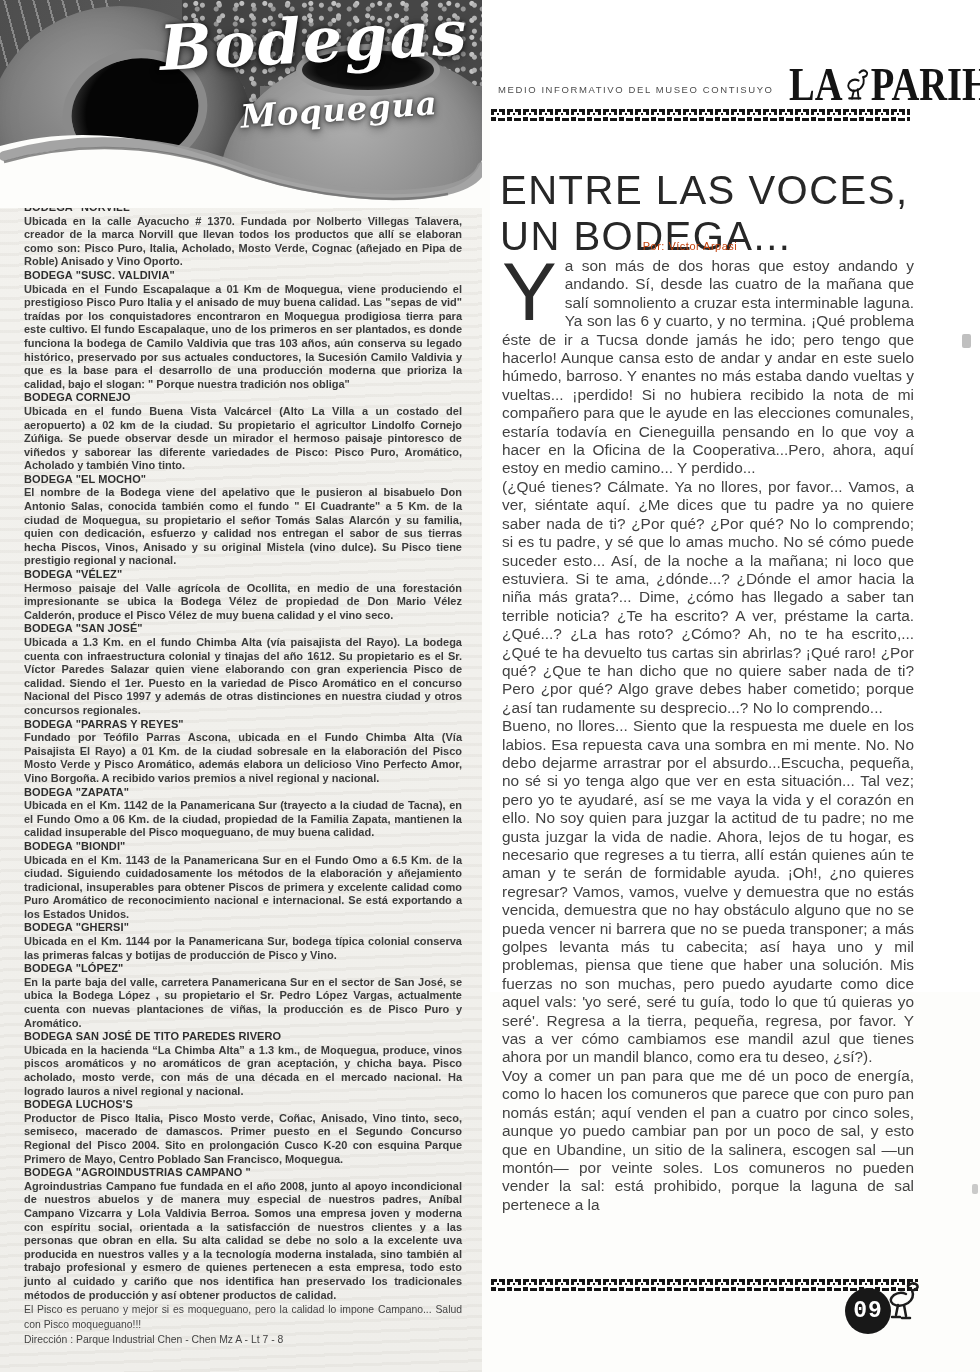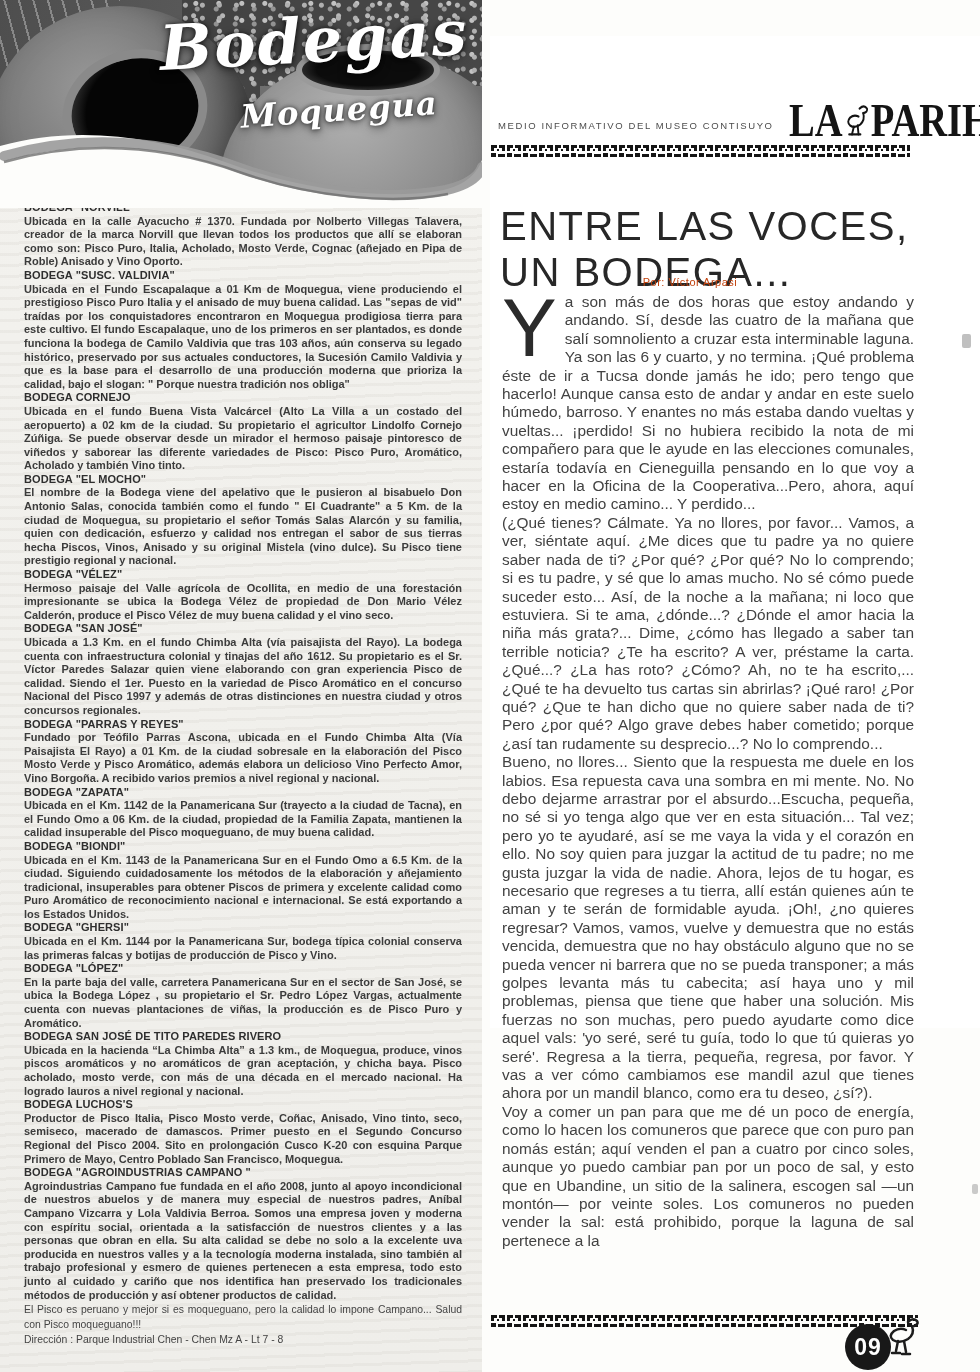--- a/index.html
+++ b/index.html
@@ -46,21 +46,21 @@
       color:#ffffff;transform:rotate(-4deg);letter-spacing:1px;
       text-shadow:0 0 4px rgba(0,0,0,.65), 0 3px 9px rgba(0,0,0,.55);}
   .wave{position:absolute;left:0;bottom:0;width:482px;height:88px;z-index:5;}
 
   .btext{position:absolute;left:24px;top:201px;width:438px;}
   .bheading{font-size:11px;font-weight:bold;color:#2e2e2e;line-height:13.6px;letter-spacing:.1px;}
   .bpara{font-size:11px;line-height:13.6px;text-align:justify;color:#3c3c3c;font-weight:bold;}
   .bfooter{font-size:10.4px;line-height:15px;text-align:justify;color:#444;}
 
   
-  .col-right{position:absolute;left:490px;top:0;width:490px;height:992px;background:#fff;margin-top:36px;}
+  .col-right{position:absolute;left:490px;top:0;width:490px;height:992px;background:#fff;}
   .masthead{position:absolute;left:8px;top:66px;width:420px;display:flex;align-items:flex-end;}
   .tagline{font-size:9.5px;letter-spacing:1.6px;color:#4c4c4c;padding-bottom:9px;white-space:nowrap;}
   .mast-divider{width:2px;height:36px;background:#222;margin:0 7px 2px 8px;}
   .brand{display:flex;align-items:flex-end;font-family:"Liberation Serif",serif;font-weight:bold;
       font-size:41px;line-height:.85;color:#141414;transform:scale(.94,1.12);transform-origin:left bottom;
       letter-spacing:0;}
   .brand .bird{margin:0 2px 2px 2px;}
   .greca{position:absolute;left:0;height:15px;}
   .greca.top{top:108px;width:420px;}
   .greca.bottom{top:1278px;width:428px;}
@@ -69,21 +69,21 @@
       font-size:40px;line-height:46px;letter-spacing:1.5px;color:#272727;font-weight:normal;}
   .rbyline{position:absolute;left:10px;top:240px;width:380px;text-align:center;
       font-size:11px;color:#c2410c;letter-spacing:.5px;}
 
   .rbody{position:absolute;left:12px;top:257px;width:412px;}
   .rpara{font-size:15.4px;line-height:18.4px;text-align:justify;color:#424242;}
   .dropcap{float:left;font-size:82px;line-height:62px;padding:4px 8px 0 0;color:#2b2b2b;}
 
   .page-badge{position:absolute;left:355px;top:1288px;width:46px;height:46px;border-radius:50%;
       background:#181818;color:#fff;display:flex;align-items:center;justify-content:center;
-      font-size:23px;font-weight:bold;letter-spacing:1px;z-index:2;}
+      font-size:23px;font-weight:bold;letter-spacing:1px;z-index:2;font-family:Liberation Mono, monospace;}
   .badge-bird{position:absolute;left:394px;top:1280px;z-index:1;}
 
   .speck{position:absolute;background:#8c8c8c;border-radius:2px;}
   .speck.s1{left:962px;top:334px;width:9px;height:14px;opacity:.55;}
   .speck.s2{left:972px;top:1184px;width:6px;height:10px;opacity:.45;}
 </style>
 </head>
 <body>
 
 <svg width="0" height="0" style="position:absolute" aria-hidden="true">

